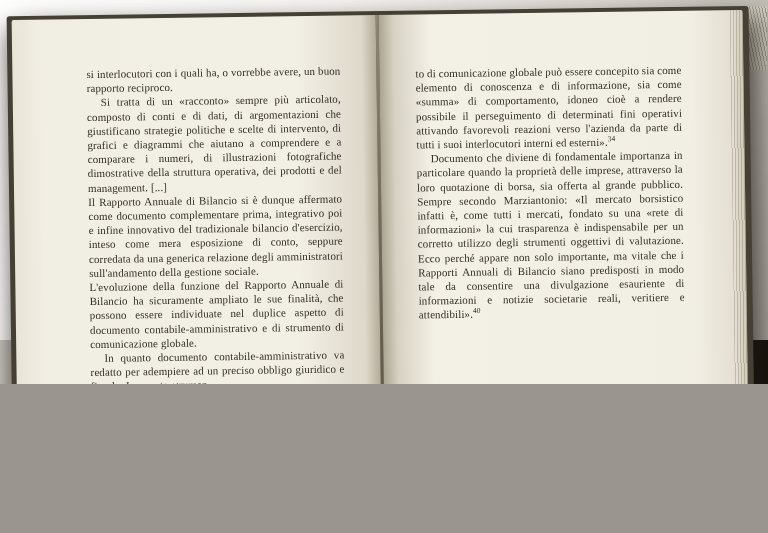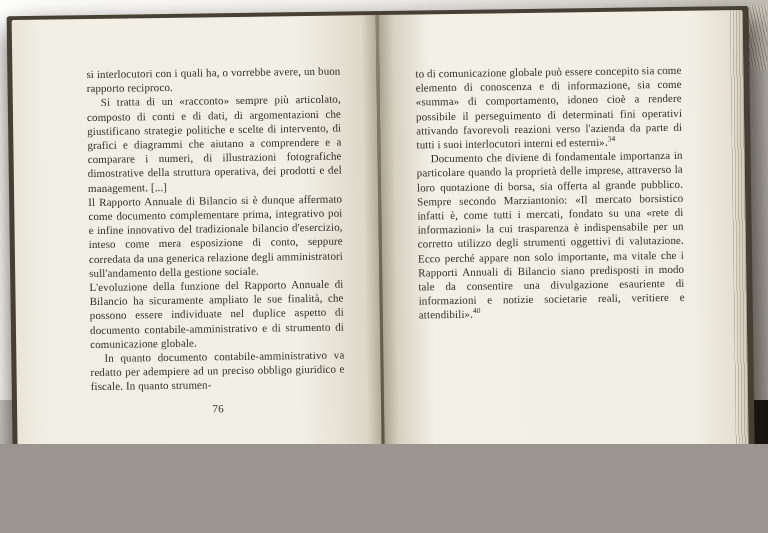--- a/index.html
+++ b/index.html
@@ -2,21 +2,21 @@
 <html><head>
 <meta charset="utf-8">
 <style>
   html,body{margin:0;padding:0;}
   body{
     width:768px;height:533px;overflow:hidden;
     font-family:"Liberation Serif", serif;
     background:#9a968f;
   }
   .scene{
-    position:relative;width:768px;height:444px;overflow:hidden;
+    position:relative;width:768px;height:384px;overflow:hidden;
     background:linear-gradient(100deg,#fdfdfc 0%,#f5f4f1 40%,#dddad4 75%,#b6b2aa 100%);
   }
   .backdrop-shadow{
     position:absolute;left:0;right:0;bottom:0;height:44px;
     background:linear-gradient(to right,#c8c5bf 0%,#6b655d 25%,#2b2620 60%,#16120d 100%);
   }
   .page-stack-corner{
     position:absolute;right:1px;top:6px;width:22px;height:64px;
     background:repeating-linear-gradient(78deg,#dcd7ca 0 2px,#a29c8d 2px 3px);
     opacity:.8;

